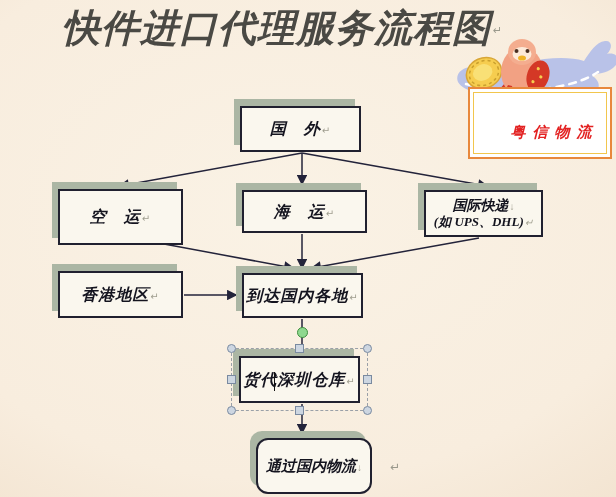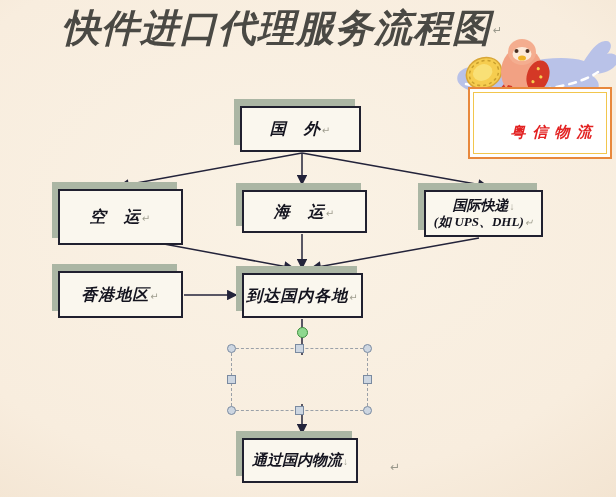--- a/index.html
+++ b/index.html
@@ -20,21 +20,21 @@
   .node .small1{font-size:14px;}
   .node .small2{font-size:13px;font-family:"Liberation Serif",serif;}
   .node .m{color:#a09f90;font-size:10px;font-weight:normal;margin-left:1px;}
   #node-foreign   {left:240px;top:106px;width:121px;height:46px;}
   #node-air       {left:58px; top:189px;width:125px;height:56px;}
   #node-sea       {left:242px;top:190px;width:125px;height:43px;}
   #node-intl      {left:424px;top:190px;width:119px;height:47px;}
   #node-hongkong  {left:58px; top:271px;width:125px;height:47px;}
   #node-hkwh      {left:242px;top:273px;width:121px;height:45px;}
   #node-szwh      {left:239px;top:356px;width:121px;height:47px;}
-  #node-domestic  {left:242px;top:438px;width:116px;height:45px;font-size:15px;}
+  #node-domestic  {left:256px;top:438px;width:116px;height:56px;font-size:15px;border-radius:12px;}
   #node-domestic .small1{font-size:15px;}
   #node-domestic .small2{font-size:15px;font-family:"Liberation Sans","DejaVu Sans",sans-serif;}
   
   .caret{position:absolute;left:33px;top:14px;width:1px;height:19px;background:#111;}
   
   .sel-rect{position:absolute;left:231px;top:348px;width:137px;height:63px;
     border:1px dashed #9aa0a8;box-sizing:border-box;}
   .handle{position:absolute;width:7px;height:7px;background:#cdd6e1;border:1px solid #7a8aa0;box-sizing:content-box;}
   .handle.circ{border-radius:50%;}
   .rotate-dot{position:absolute;left:297px;top:327px;width:9px;height:9px;border-radius:50%;
@@ -134,20 +134,24 @@
 
   <div class="node" id="node-intl">
     <div class="small1"><span>国际快递</span><span class="m">↓</span></div>
     <div class="small2"><span>(如 UPS、DHL)</span><span class="m">↵</span></div>
   </div>
 
   <div class="node" id="node-hkwh">
     <div class="lbl"><span>到达国内各地</span><span class="m">↵</span></div>
   </div>
 
+  <div class="node" id="node-szwh">
+    <div class="lbl"><span>货代深圳仓库</span><span class="m">↵</span></div>
+    <span class="caret"></span>
+  </div>
 
   <div class="node" id="node-domestic">
     <div class="small1"><span>通过国内物流</span><span class="m">↓</span></div>
   </div>
 
   <div class="sel-rect"></div>
   <div class="rotate-dot"></div>
   <span class="handle circ" style="left:227px;top:344px;"></span>
   <span class="handle circ" style="left:363px;top:344px;"></span>
   <span class="handle circ" style="left:227px;top:406px;"></span>

